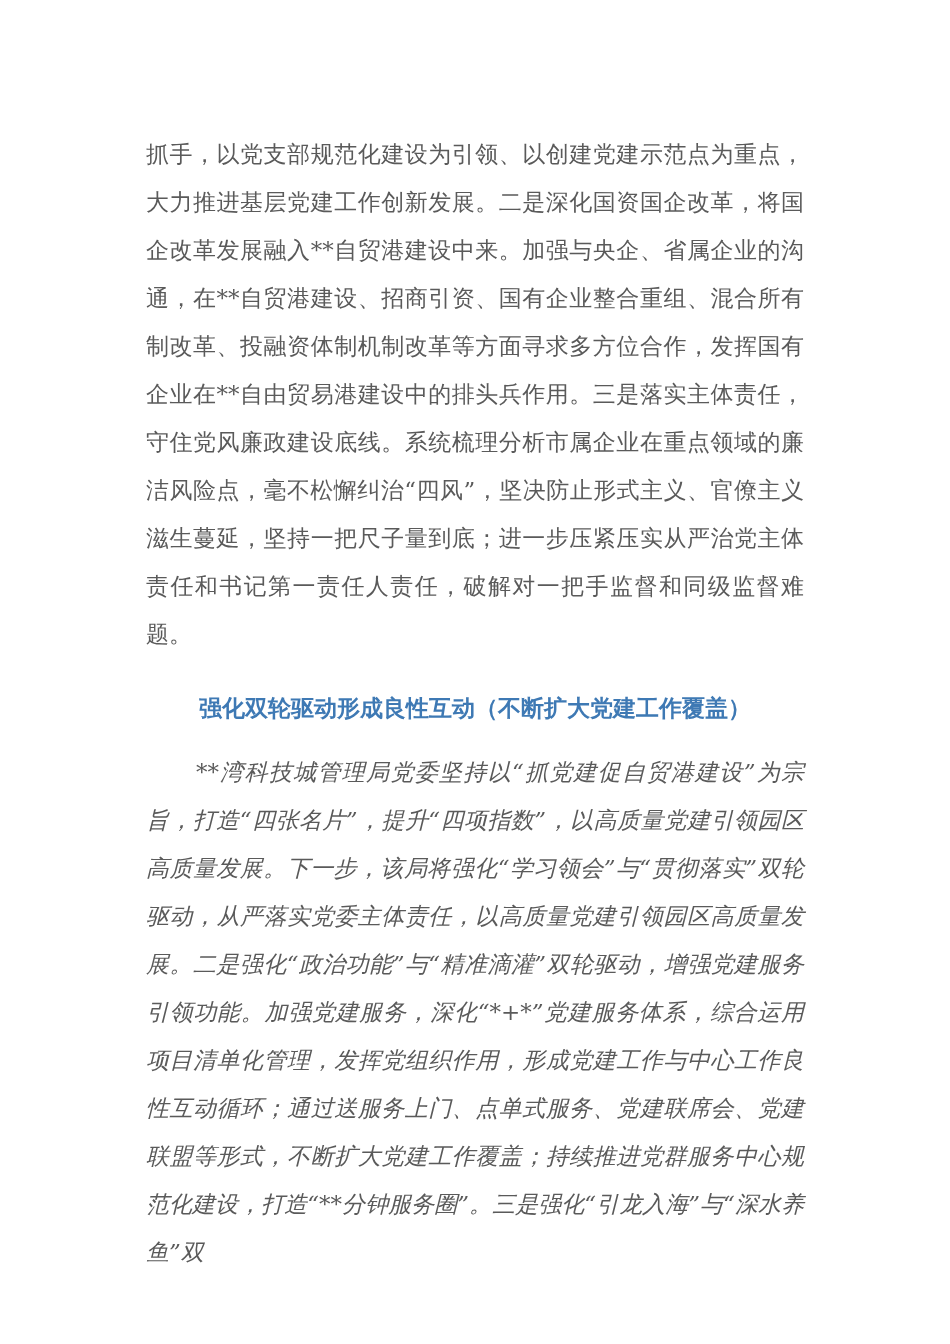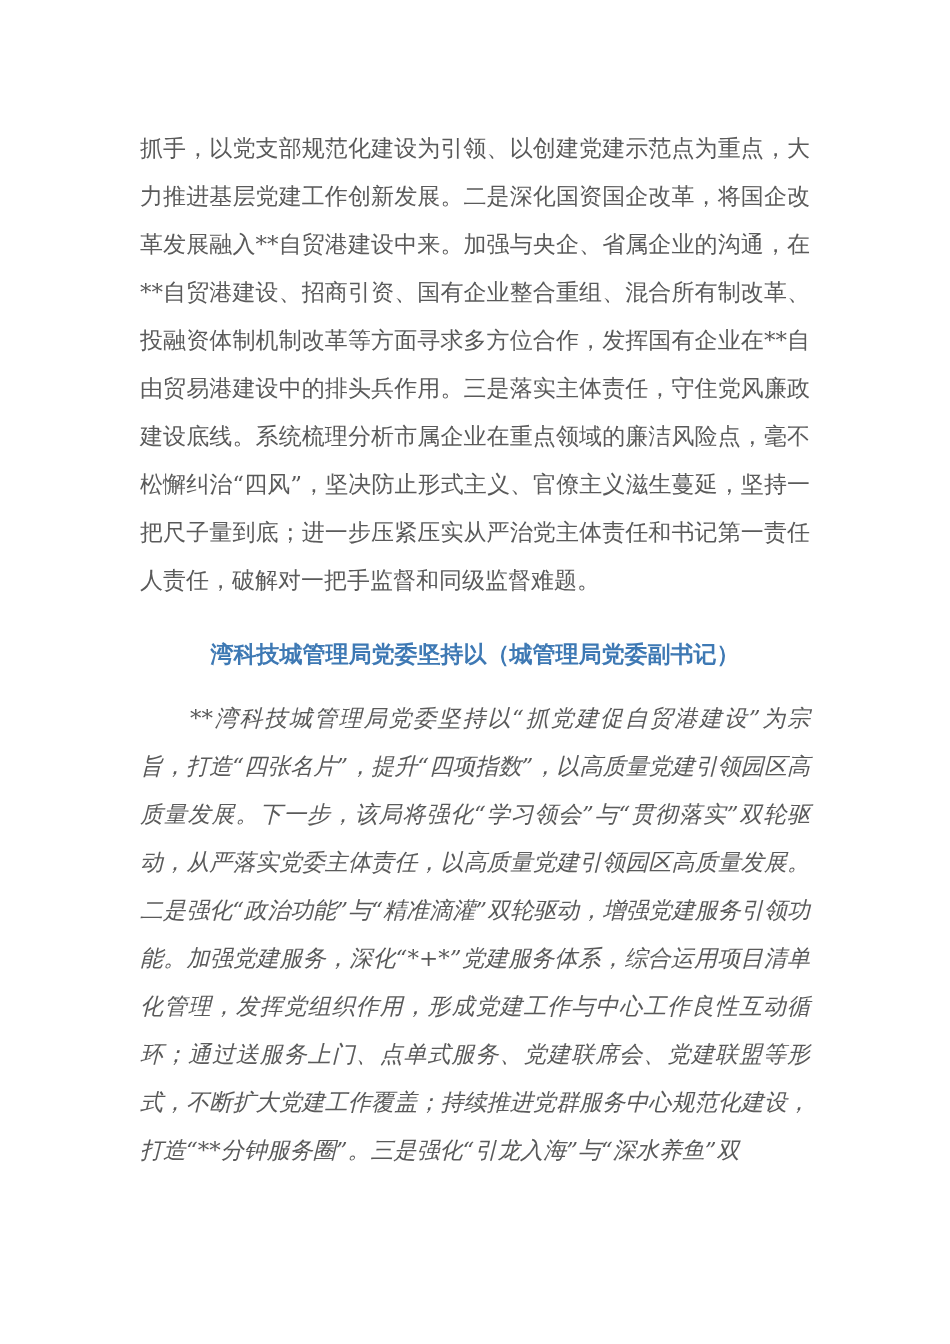--- a/index.html
+++ b/index.html
@@ -18,36 +18,36 @@
     position: absolute;
     left: 140px;
     top: 124px;
     width: 670px;
   }
   .body-para {
     font-size: 23px;
     line-height: 48px;
     color: #5a5a5a;
     text-align: justify;
-    margin: 0;
+    margin: 6px;
     font-weight: 400;
   }
   .body-para.indented {
     text-indent: 50px;
     font-style: italic;
   }
   .section-heading {
     font-size: 23px;
     line-height: 48px;
     color: #3e79b4;
     text-align: center;
     font-weight: 700;
     margin: 26px 0 16px 0;
   }
 </style>
 </head>
 <body>
 
 <div class="page-content">
   <p class="body-para">抓手，以党支部规范化建设为引领、以创建党建示范点为重点，大力推进基层党建工作创新发展。二是深化国资国企改革，将国企改革发展融入**自贸港建设中来。加强与央企、省属企业的沟通，在**自贸港建设、招商引资、国有企业整合重组、混合所有制改革、投融资体制机制改革等方面寻求多方位合作，发挥国有企业在**自由贸易港建设中的排头兵作用。三是落实主体责任，守住党风廉政建设底线。系统梳理分析市属企业在重点领域的廉洁风险点，毫不松懈纠治“四风”，坚决防止形式主义、官僚主义滋生蔓延，坚持一把尺子量到底；进一步压紧压实从严治党主体责任和书记第一责任人责任，破解对一把手监督和同级监督难题。</p>
-  <h2 class="section-heading">湾科技城管理局党委坚持以（城管理局党委副书记）</h2>
+  <h2 class="section-heading">强化双轮驱动形成良性互动（不断扩大党建工作覆盖）</h2>
   <p class="body-para indented">**湾科技城管理局党委坚持以“抓党建促自贸港建设”为宗旨，打造“四张名片”，提升“四项指数”，以高质量党建引领园区高质量发展。下一步，该局将强化“学习领会”与“贯彻落实”双轮驱动，从严落实党委主体责任，以高质量党建引领园区高质量发展。二是强化“政治功能”与“精准滴灌”双轮驱动，增强党建服务引领功能。加强党建服务，深化“*+*”党建服务体系，综合运用项目清单化管理，发挥党组织作用，形成党建工作与中心工作良性互动循环；通过送服务上门、点单式服务、党建联席会、党建联盟等形式，不断扩大党建工作覆盖；持续推进党群服务中心规范化建设，打造“**分钟服务圈”。三是强化“引龙入海”与“深水养鱼”双</p>
 </div>
 
 </body></html>

